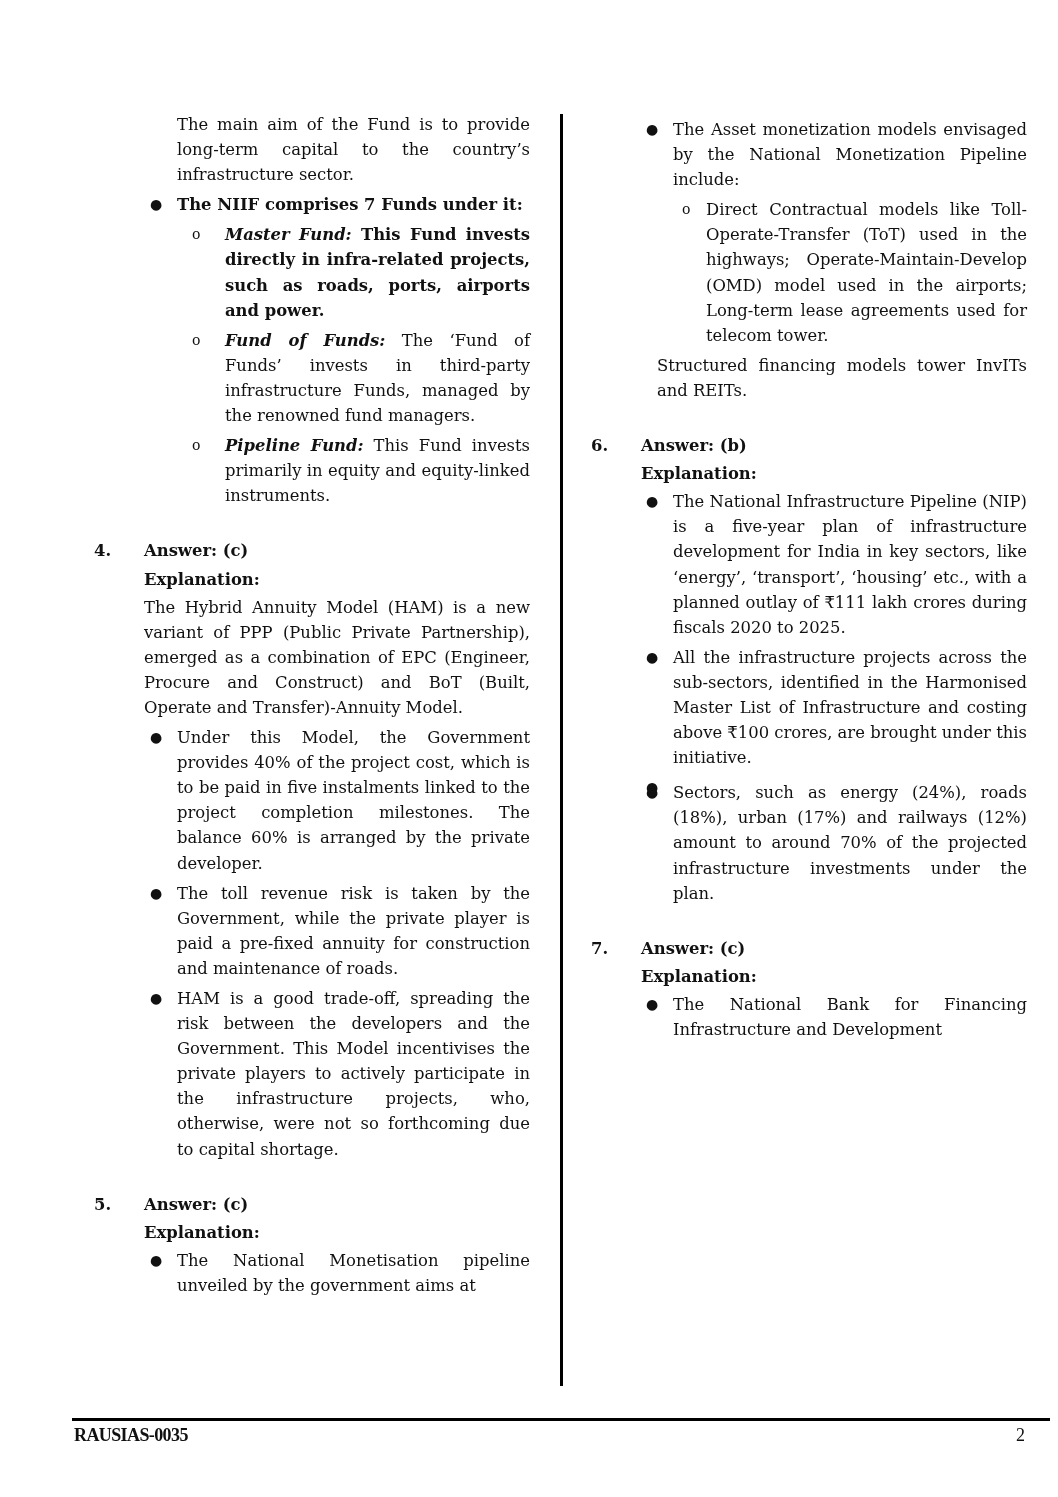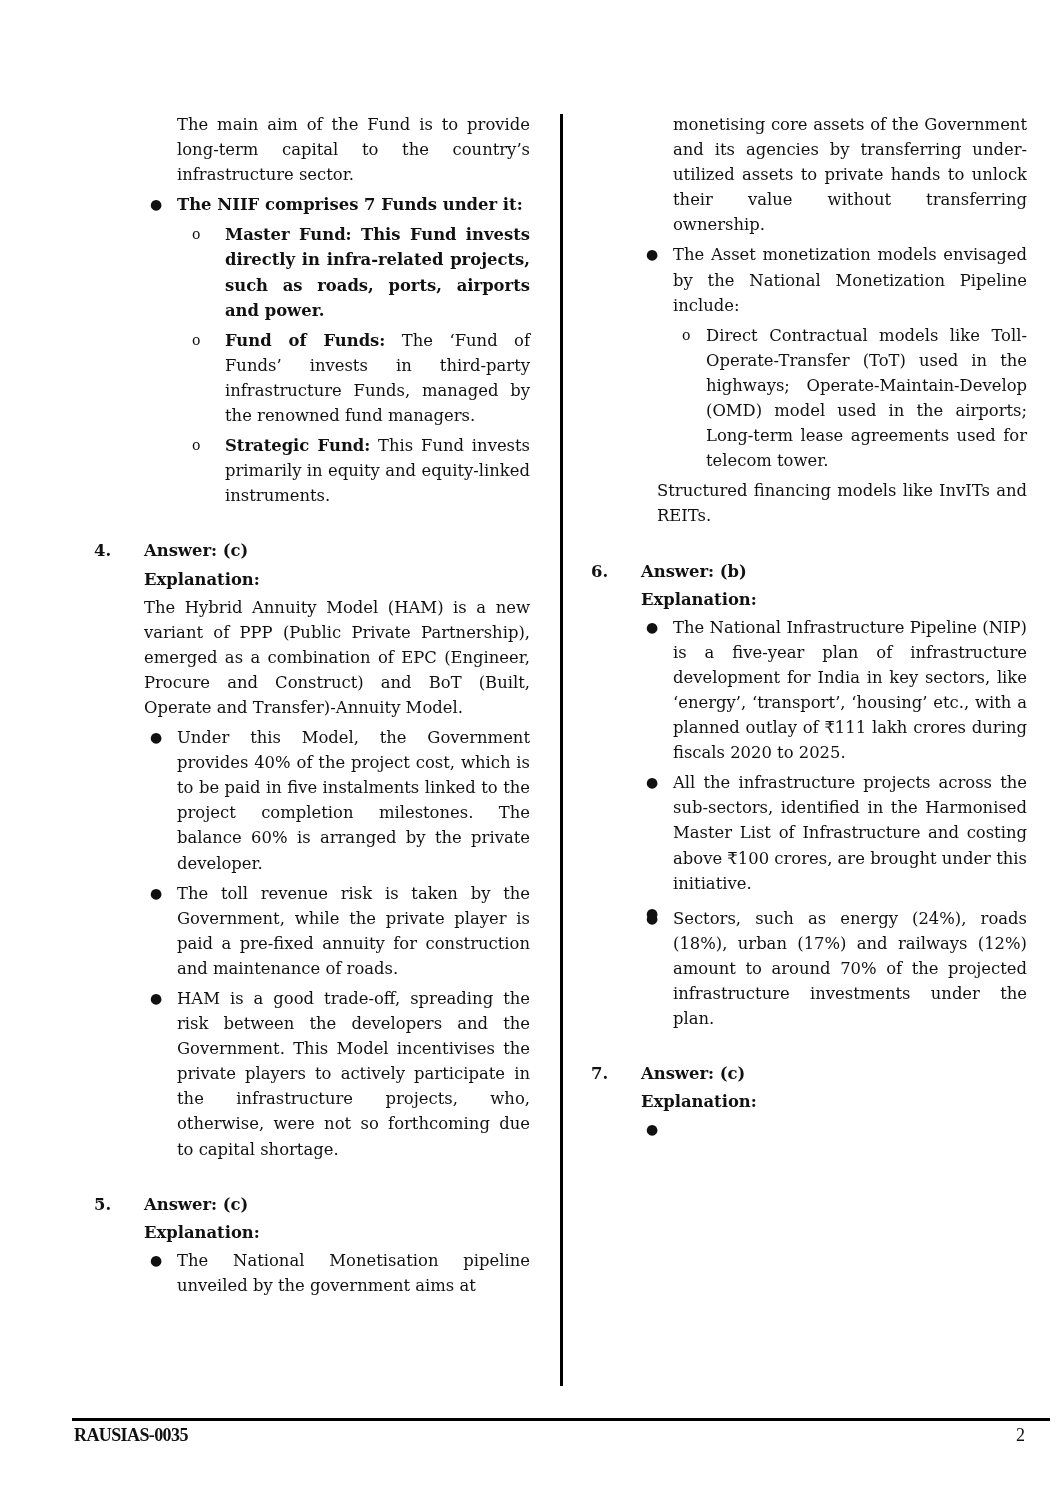--- a/index.html
+++ b/index.html
@@ -10,21 +10,21 @@
   .col-left { left: 62px; top: 100px; width: 436px; }
   .col-right { left: 559px; top: 100px; width: 436px; }
   .divider { position: absolute; left: 528px; top: 102px; width: 3px; height: 1272px; background: #000; }
   .footer-rule { position: absolute; left: 40px; top: 1406px; width: 978px; height: 3px; background: #000; }
   .footer-code { position: absolute; left: 42px; top: 1413px; font-family: "Liberation Serif", serif; font-size: 18px; letter-spacing: -0.6px; font-weight: bold; }
   .footer-page { position: absolute; right: 65px; top: 1413px; font-family: "Liberation Serif", serif; font-size: 18px; }
 
   p, .line-block { margin: 0; }
   .txt { font-size: 16.4px; line-height: 25.1px; text-align: justify; }
   .bold { font-weight: bold; }
-  .bi { font-weight: bold; }
+  .bi { font-weight: bold; font-style: italic; }
   .bullet { position: relative; padding-left: 27px; }
   .bullet > .mark { position: absolute; left: 0; top: 0; width: 27px; font-size: 14px; line-height: 25.1px; }
   .sub { position: relative; padding-left: 33px; }
   .sub > .mark { position: absolute; left: 0; top: 0; width: 33px; font-size: 14px; line-height: 25.1px; }
 
   .qhead { position: relative; padding-left: 50px; }
   .qnum { position: absolute; left: 0; top: 0; font-weight: bold; font-size: 16.4px; line-height: 25.1px; }
   .gap-s { height: 5px; }
   .gap-l { height: 30px; }
 </style>
@@ -46,21 +46,21 @@
       <span class="bi">Master Fund:</span><span class="bold"> This Fund invests directly in infra-related projects, such as roads, ports, airports and power.</span>
     </div>
     <div class="gap-s"></div>
     <div class="sub txt" style="margin-left:98px;">
       <span class="mark">o</span>
       <span class="bi">Fund of Funds:</span><span> The ‘Fund of Funds’ invests in third-party infrastructure Funds, managed by the renowned fund managers.</span>
     </div>
     <div class="gap-s"></div>
     <div class="sub txt" style="margin-left:98px;">
       <span class="mark">o</span>
-      <span class="bi">Strategic Fund:</span><span> This Fund invests primarily in equity and equity-linked instruments.</span>
+      <span class="bi">Pipeline Fund:</span><span> This Fund invests primarily in equity and equity-linked instruments.</span>
     </div>
 
     <div class="gap-l"></div>
 
     <div class="qhead txt">
       <span class="qnum">4.</span>
       <div class="bold">Answer: (c)</div>
       <div class="bold" style="margin-top:3px;">Explanation:</div>
       <p class="txt" style="margin-top:3px;">The Hybrid Annuity Model (HAM) is a new variant of PPP (Public Private Partnership), emerged as a combination of EPC (Engineer, Procure and Construct) and BoT (Built, Operate and Transfer)-Annuity Model.</p>
       <div class="gap-s"></div>
@@ -89,33 +89,32 @@
       <div class="bullet txt" style="margin-left:6px; margin-top:3px;">
         <span class="mark">●</span>
         <span>The National Monetisation pipeline unveiled by the government aims at</span>
       </div>
     </div>
   </div>
 
   <div class="divider"></div>
 
   <div class="col col-right">
-    <p class="txt" style="margin-left:82px;">monetising core assets of the Government and its agencies by transferring under-utilized assets to private hands to unlock their value without transferring ownership.</p>
     <div class="gap-s"></div>
     <div class="bullet txt" style="margin-left:55px;">
       <span class="mark">●</span>
       <span>The Asset monetization models envisaged by the National Monetization Pipeline include:</span>
     </div>
     <div class="gap-s"></div>
     <div class="sub txt" style="margin-left:91px; padding-left:24px;">
       <span class="mark" style="width:24px;">o</span>
       <span>Direct Contractual models like Toll-Operate-Transfer (ToT) used in the highways; Operate-Maintain-Develop (OMD) model used in the airports; Long-term lease agreements used for telecom tower.</span>
     </div>
     <div class="gap-s"></div>
-    <p class="txt" style="margin-left:66px;">Structured financing models like InvITs and REITs.</p>
+    <p class="txt" style="margin-left:66px;">Structured financing models tower InvITs and REITs.</p>
 
     <div class="gap-l"></div>
 
     <div class="qhead txt">
       <span class="qnum">6.</span>
       <div class="bold">Answer: (b)</div>
       <div class="bold" style="margin-top:3px;">Explanation:</div>
       <div class="bullet txt" style="margin-left:5px; margin-top:3px;">
         <span class="mark">●</span>
         <span>The National Infrastructure Pipeline (NIP) is a five-year plan of infrastructure development for India in key sectors, like ‘energy’, ‘transport’, ‘housing’ etc., with a planned outlay of ₹111 lakh crores during fiscals 2020 to 2025.</span>
@@ -137,20 +136,21 @@
     </div>
 
     <div class="gap-l"></div>
 
     <div class="qhead txt">
       <span class="qnum">7.</span>
       <div class="bold">Answer: (c)</div>
       <div class="bold" style="margin-top:3px;">Explanation:</div>
       <div class="bullet txt" style="margin-left:5px; margin-top:3px;">
         <span class="mark">●</span>
+        <span>The National Bank for Financing Infrastructure and Development</span>
       </div>
     </div>
   </div>
 
   <div class="footer-rule"></div>
   <div class="footer-code">RAUSIAS-0035</div>
   <div class="footer-page">2</div>
 </div>
 
 </body></html>

